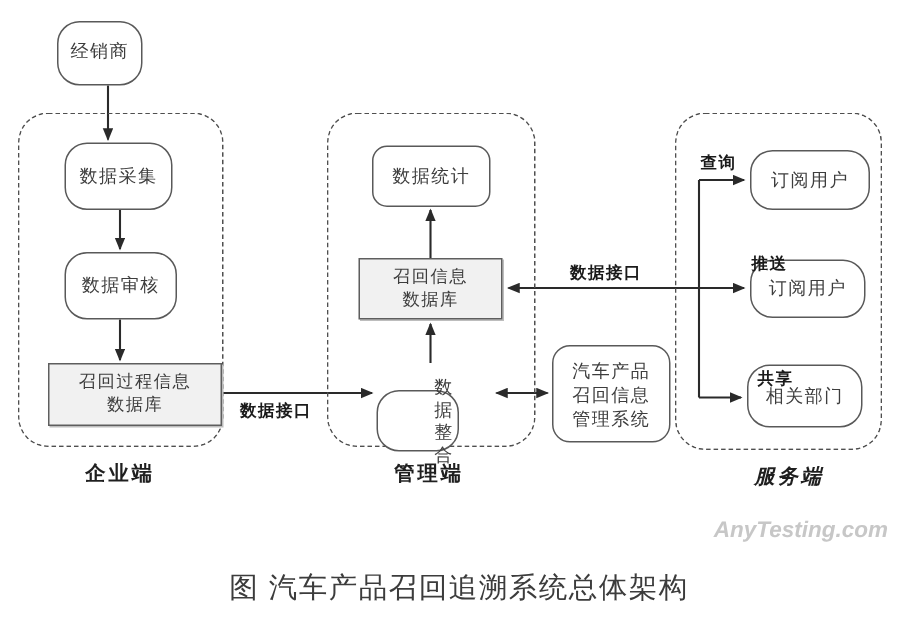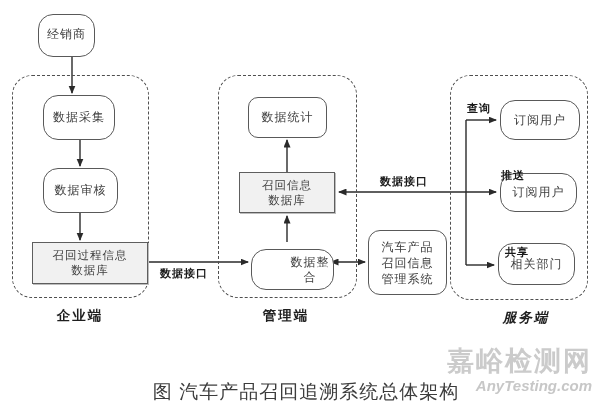--- a/index.html
+++ b/index.html
@@ -91,21 +91,21 @@
     <span class="ln">数据库</span>
   </div>
 
   <div class="node" style="left:248px;top:97px;width:79px;height:41px;border-radius:10px;">
     <span class="ln">数据统计</span>
   </div>
   <div class="node db" style="left:239px;top:172px;width:96px;height:41px;">
     <span class="ln">召回信息</span>
     <span class="ln">数据库</span>
   </div>
-  <div class="node" style="left:251px;top:249px;width:83px;height:41px;padding-left:35px;">
+  <div class="node" style="left:251px;top:260px;width:55px;height:41px;padding-left:35px;">
     <span class="ln">数据整合</span>
   </div>
   <div class="node" style="left:368px;top:230px;width:79px;height:65px;border-radius:12px;line-height:16px;">
     <span class="ln">汽车产品</span>
     <span class="ln">召回信息</span>
     <span class="ln">管理系统</span>
   </div>
 
   <div class="node" style="left:500px;top:100px;width:80px;height:40px;">
     <span class="ln">订阅用户</span>
@@ -119,17 +119,16 @@
 
   <div class="edge-label" style="left:160px;top:266px;">数据接口</div>
   <div class="edge-label" style="left:380px;top:174px;">数据接口</div>
   <div class="edge-label" style="left:467px;top:101px;">查询</div>
   <div class="edge-label" style="left:467px;top:168px;padding-left:34px;">推送</div>
   <div class="edge-label" style="left:485px;top:245px;margin-left:20px;">共享</div>
 
   <div class="caption">图 汽车产品召回追溯系统总体架构</div>
 
   <div class="watermark">
-    <div class="wm-cn">嘉峪检测网</div>
     <div class="wm-en">AnyTesting.com</div>
   </div>
 
 </div>
 
 </body></html>

